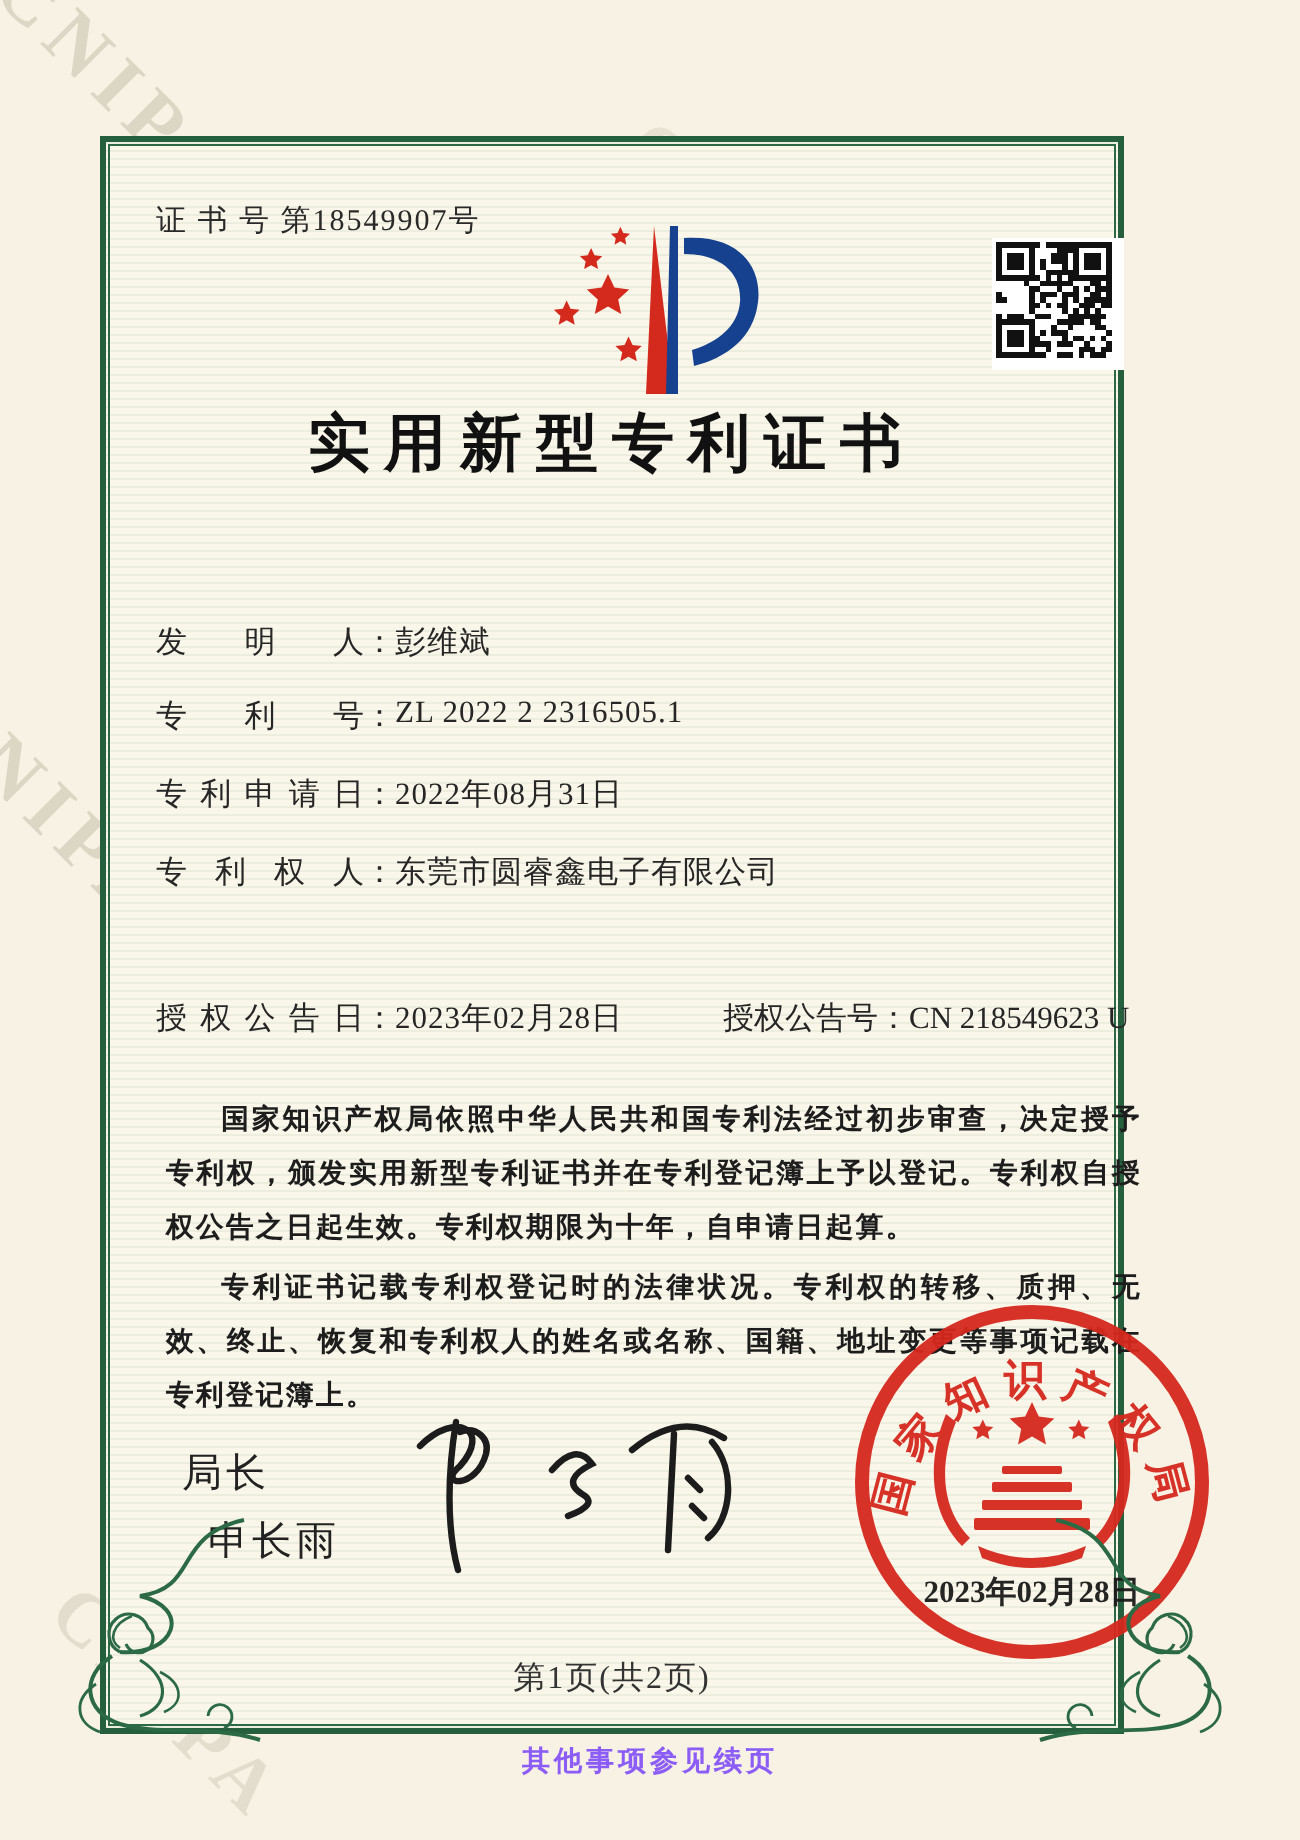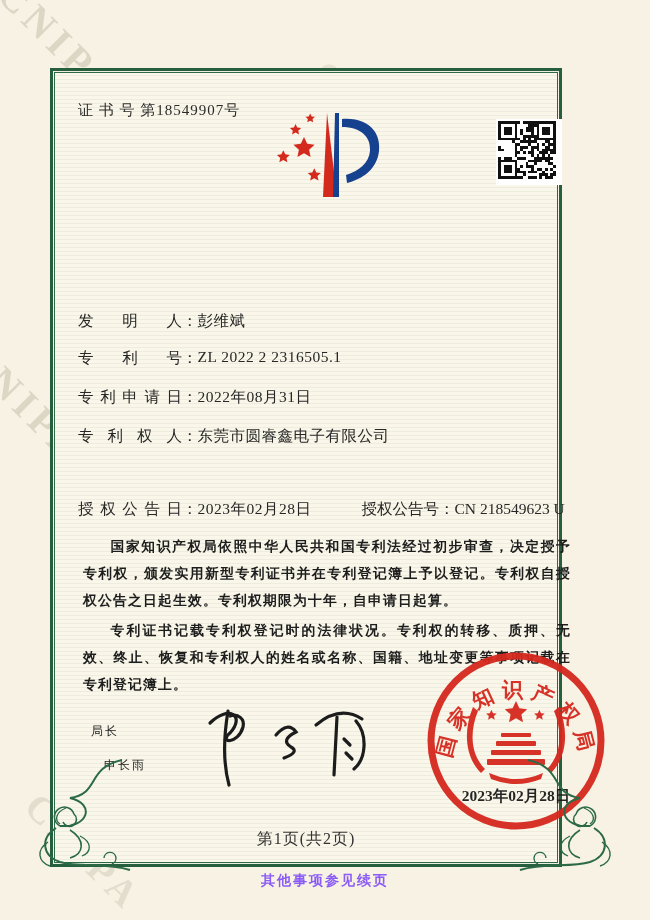--- a/index.html
+++ b/index.html
@@ -54,23 +54,23 @@
     text-align:justify;text-align-last:justify;
     vertical-align:top;
   }
   .f-colon{display:inline-block;vertical-align:top;}
   .f-value{display:inline-block;vertical-align:top;letter-spacing:0.5px;white-space:normal;max-width:400px;}
   .grant2{margin-left:50px;}
   
   .para{
     position:absolute;left:30px;width:488px;
     font-size:13.8px;line-height:27px;letter-spacing:1.2px;
-    text-align:justify;text-indent:2em;color:#1d1d1d;font-weight:600;
-  }
-  .director{position:absolute;left:38px;font-size:12px;letter-spacing:2px;color:#222;}
+    text-align:justify;text-indent:2em;color:#1d1d1d;font-weight:600;margin-top:13px;
+  }
+  .director{position:absolute;left:38px;font-size:20px;letter-spacing:2px;color:#222;}
   .signature{position:absolute;left:135px;top:612px;width:190px;height:115px;}
   .seal{position:absolute;left:368px;top:578px;width:190px;height:195px;opacity:0.95;}
   .page-note{
     position:absolute;left:0;bottom:14px;width:100%;
     text-align:center;font-size:16px;letter-spacing:1px;color:#333;
   }
   .continuation{
     position:absolute;left:0;top:872px;width:100%;
     text-align:center;font-size:14px;letter-spacing:2px;color:#8b5cf6;font-weight:600;
   }
@@ -261,20 +261,21 @@
           <rect x="11" y="20" width="1" height="1" fill="#111"></rect>
           <rect x="12" y="20" width="1" height="1" fill="#111"></rect>
           <rect x="13" y="20" width="1" height="1" fill="#111"></rect>
           <rect x="15" y="20" width="1" height="1" fill="#111"></rect>
           <rect x="17" y="20" width="1" height="1" fill="#111"></rect>
           <rect x="18" y="20" width="1" height="1" fill="#111"></rect>
           <rect x="19" y="20" width="1" height="1" fill="#111"></rect>
         </svg>
     </div>
 
+    <div class="title">实用新型专利证书</div>
 
     <div class="row" style="top:240px;">
       <span class="f-label">发明人</span><span class="f-colon">：</span><span class="f-value">彭维斌</span>
     </div>
     <div class="row" style="top:277px;">
       <span class="f-label">专利号</span><span class="f-colon">：</span><span class="f-value">ZL 2022 2 2316505.1</span>
     </div>
     <div class="row" style="top:316px;">
       <span class="f-label">专利申请日</span><span class="f-colon">：</span><span class="f-value">2022年08月31日</span>
     </div>

